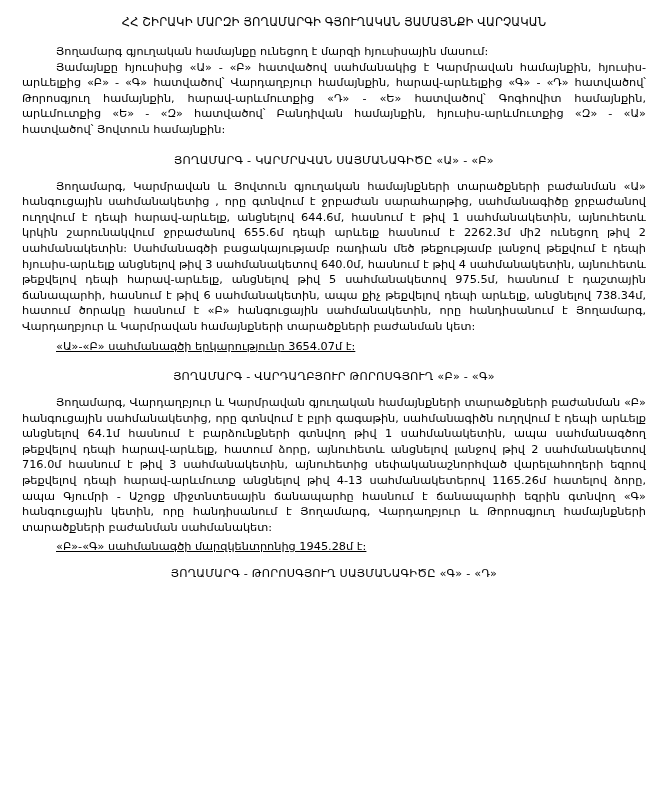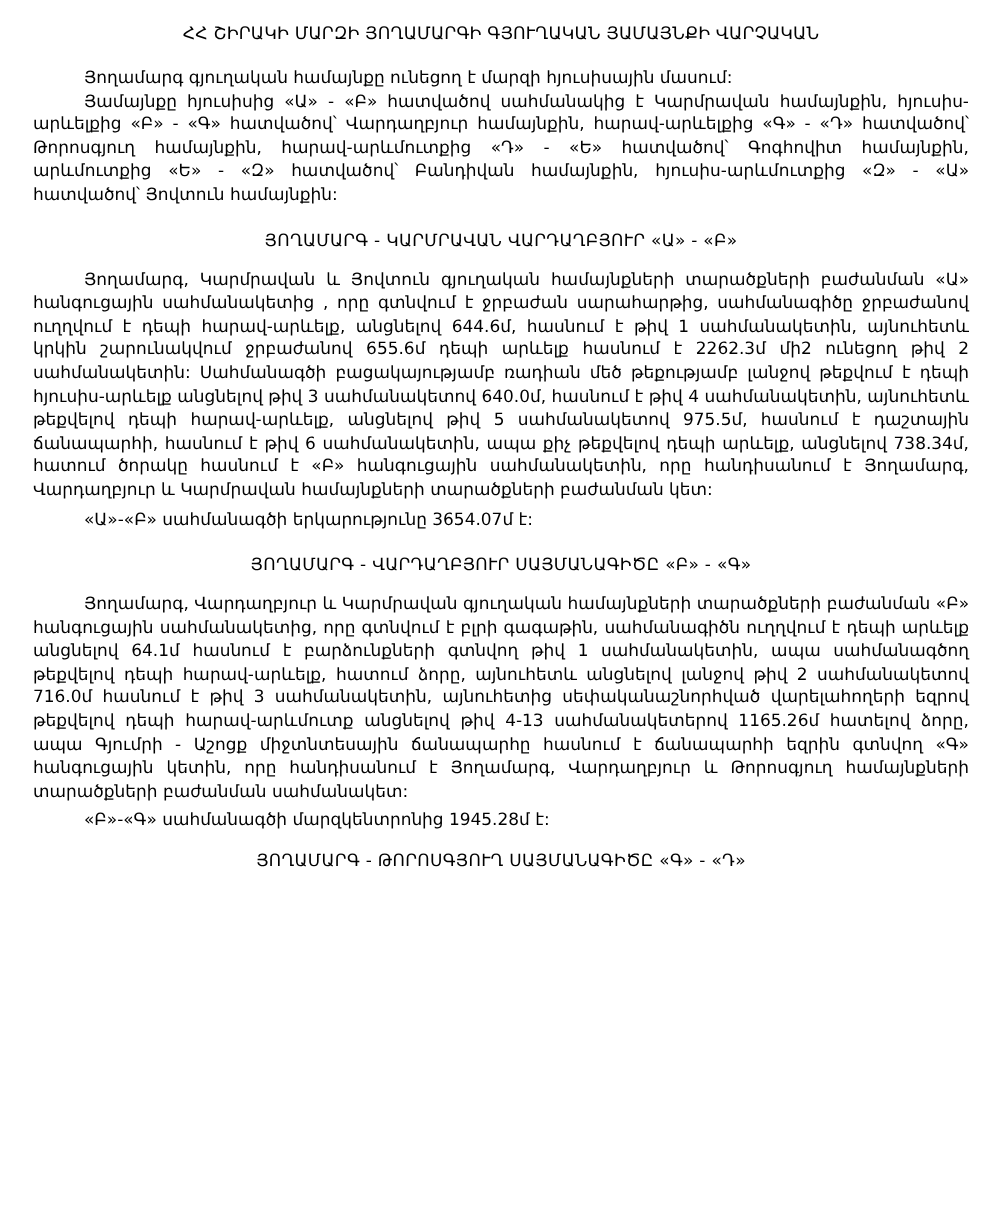--- a/index.html
+++ b/index.html
@@ -49,49 +49,50 @@
     font-size: 11.3px;
     line-height: 15px;
     margin: 0;
     letter-spacing: 0.2px;
   }
   .quote-line {
     font-size: 11.3px;
     line-height: 15.6px;
     text-indent: 34px;
     margin: 0;
+    text-decoration: underline;
   }
 </style>
 </head>
 <body>
 
 <div class="page">
 
   <div class="doc-title">
     <span class="line">ՀՀ ՇԻՐԱԿԻ ՄԱՐԶԻ ՅՈՂԱՄԱՐԳԻ ԳՅՈՒՂԱԿԱՆ ՅԱՄԱՅՆՔԻ ՎԱՐՉԱԿԱՆ</span>
   </div>
 
   <p class="para indent">Յողամարգ գյուղական համայնքը ունեցող է մարզի հյուսիսային մասում:</p>
   <p class="para indent">Յամայնքը հյուսիսից «Ա» - «Բ» հատվածով սահմանակից է Կարմրավան համայնքին, հյուսիս-արևելքից «Բ» - «Գ» հատվածով՝ Վարդաղբյուր համայնքին, հարավ-արևելքից «Գ» - «Դ» հատվածով՝ Թորոսգյուղ համայնքին, հարավ-արևմուտքից «Դ» - «Ե» հատվածով՝ Գոգհովիտ համայնքին, արևմուտքից «Ե» - «Զ» հատվածով՝ Բանդիվան համայնքին, հյուսիս-արևմուտքից «Զ» - «Ա» հատվածով՝ Յովտուն համայնքին:</p>
 
   <div class="gap-lg"></div>
 
-  <div class="section-head">ՅՈՂԱՄԱՐԳ - ԿԱՐՄՐԱՎԱՆ ՎԱՐԴԱՂԲՅՈՒՐ «Ա» - «Բ»</div>
+  <div class="section-head">ՅՈՂԱՄԱՐԳ - ԿԱՐՄՐԱՎԱՆ ՍԱՅՄԱՆԱԳԻԾԸ «Ա» - «Բ»</div>
 
   <div class="gap-md"></div>
 
   <p class="para indent">Յողամարգ, Կարմրավան և Յովտուն գյուղական  համայնքների տարածքների բաժանման «Ա» հանգուցային սահմանակետից , որը գտնվում է ջրբաժան սարահարթից, սահմանագիծը ջրբաժանով ուղղվում է դեպի հարավ-արևելք, անցնելով 644.6մ, հասնում է թիվ 1 սահմանակետին, այնուհետև կրկին շարունակվում ջրբաժանով 655.6մ դեպի արևելք հասնում է 2262.3մ մի2 ունեցող թիվ 2 սահմանակետին: Սահմանագծի բացակայությամբ ռադիան մեծ թեքությամբ լանջով  թեքվում է դեպի հյուսիս-արևելք անցնելով թիվ 3 սահմանակետով 640.0մ, հասնում է թիվ 4 սահմանակետին, այնուհետև թեքվելով դեպի հարավ-արևելք,  անցնելով թիվ 5 սահմանակետով  975.5մ, հասնում է դաշտային ճանապարհի, հասնում է թիվ 6 սահմանակետին, ապա քիչ թեքվելով դեպի արևելք, անցնելով 738.34մ, հատում ծորակը հասնում է «Բ» հանգուցային սահմանակետին, որը հանդիսանում է Յողամարգ, Վարդաղբյուր և Կարմրավան  համայնքների տարածքների բաժանման կետ:</p>
 
   <div class="gap-sm"></div>
 
   <p class="quote-line">«Ա»-«Բ»  սահմանագծի երկարությունը 3654.07մ է:</p>
 
   <div class="gap-lg"></div>
 
-  <div class="section-head">ՅՈՂԱՄԱՐԳ - ՎԱՐԴԱՂԲՅՈՒՐ ՍԱՅՄԱՆԱԳԻԾԸ «Բ» - «Գ»</div>
+  <div class="section-head">ՅՈՂԱՄԱՐԳ - ՎԱՐԴԱՂԲՅՈՒՐ ԹՈՐՈՍԳՅՈՒՂ «Բ» - «Գ»</div>
 
   <div class="gap-md"></div>
 
   <p class="para indent">Յողամարգ, Վարդաղբյուր և Կարմրավան գյուղական  համայնքների տարածքների բաժանման «Բ» հանգուցային սահմանակետից, որը գտնվում է բլրի գագաթին, սահմանագիծն ուղղվում է դեպի արևելք անցնելով 64.1մ հասնում է բարձունքների գտնվող թիվ 1 սահմանակետին, ապա սահմանագծող թեքվելով դեպի հարավ-արևելք, հատում ձորը, այնուհետև անցնելով լանջով թիվ 2 սահմանակետով 716.0մ հասնում է թիվ 3 սահմանակետին, այնուհետից սեփականաշնորհված վարելահողերի եզրով թեքվելով   դեպի հարավ-արևմուտք անցնելով թիվ 4-13 սահմանակետերով  1165.26մ հատելով  ձորը, ապա Գյումրի - Աշոցք միջտնտեսային ճանապարհը հասնում է ճանապարհի եզրին գտնվող «Գ» հանգուցային կետին, որը հանդիսանում է Յողամարգ, Վարդաղբյուր և Թորոսգյուղ  համայնքների տարածքների բաժանման սահմանակետ:</p>
 
   <div class="gap-sm"></div>
 
   <p class="quote-line">«Բ»-«Գ» սահմանագծի մարզկենտրոնից  1945.28մ է:</p>
 
   <div class="gap-md"></div>

